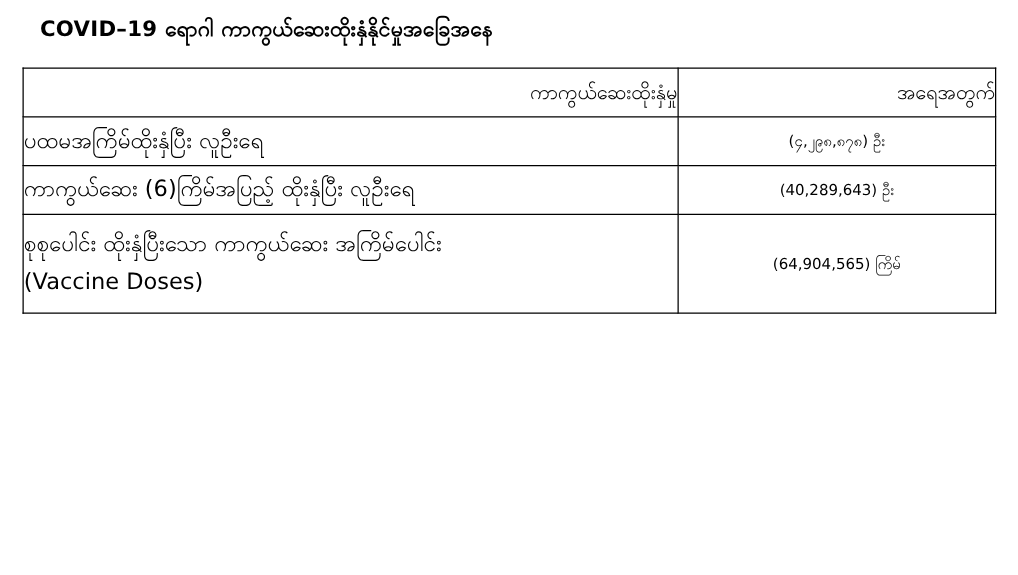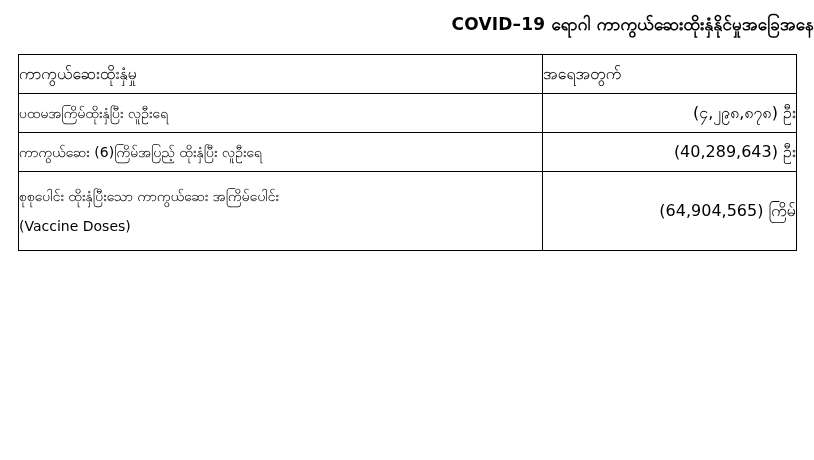--- a/index.html
+++ b/index.html
@@ -14,22 +14,23 @@
     color: #000000;
     overflow: hidden;
   }
   .page {
     position: relative;
     width: 814px;
     height: 460px;
     box-sizing: border-box;
   }
   .title-block {
-    text-align: right;
+    text-align: left;
     padding-top: 10px;
+    padding-left: 32px;
   }
   .title-line-1 {
     font-size: 17px;
     font-weight: bold;
     line-height: 28px;
     letter-spacing: 0.2px;
   }
   .title-line-2 {
     font-size: 17px;
     font-weight: bold;
@@ -50,35 +51,35 @@
     padding: 0;
     vertical-align: middle;
   }
   .col-label {
     width: 524px;
   }
   .col-value {
     width: 254px;
   }
   .head-cell {
-    text-align: left;
+    text-align: right;
     font-size: 16px;
     font-weight: normal;
     height: 38px;
     line-height: 38px;
   }
   .label-cell {
     text-align: left;
-    font-size: 14px;
+    font-size: 18px;
     padding: 8px 0 8px 12px;
     line-height: 30px;
   }
   .value-cell {
-    text-align: right;
-    font-size: 16px;
+    text-align: center;
+    font-size: 12px;
     padding: 8px 6px;
     line-height: 30px;
   }
   .label-cell .sub-line {
     display: block;
   }
   .value-cell .val-top {
     display: block;
   }
   .row-h1 td { height: 38px; }

